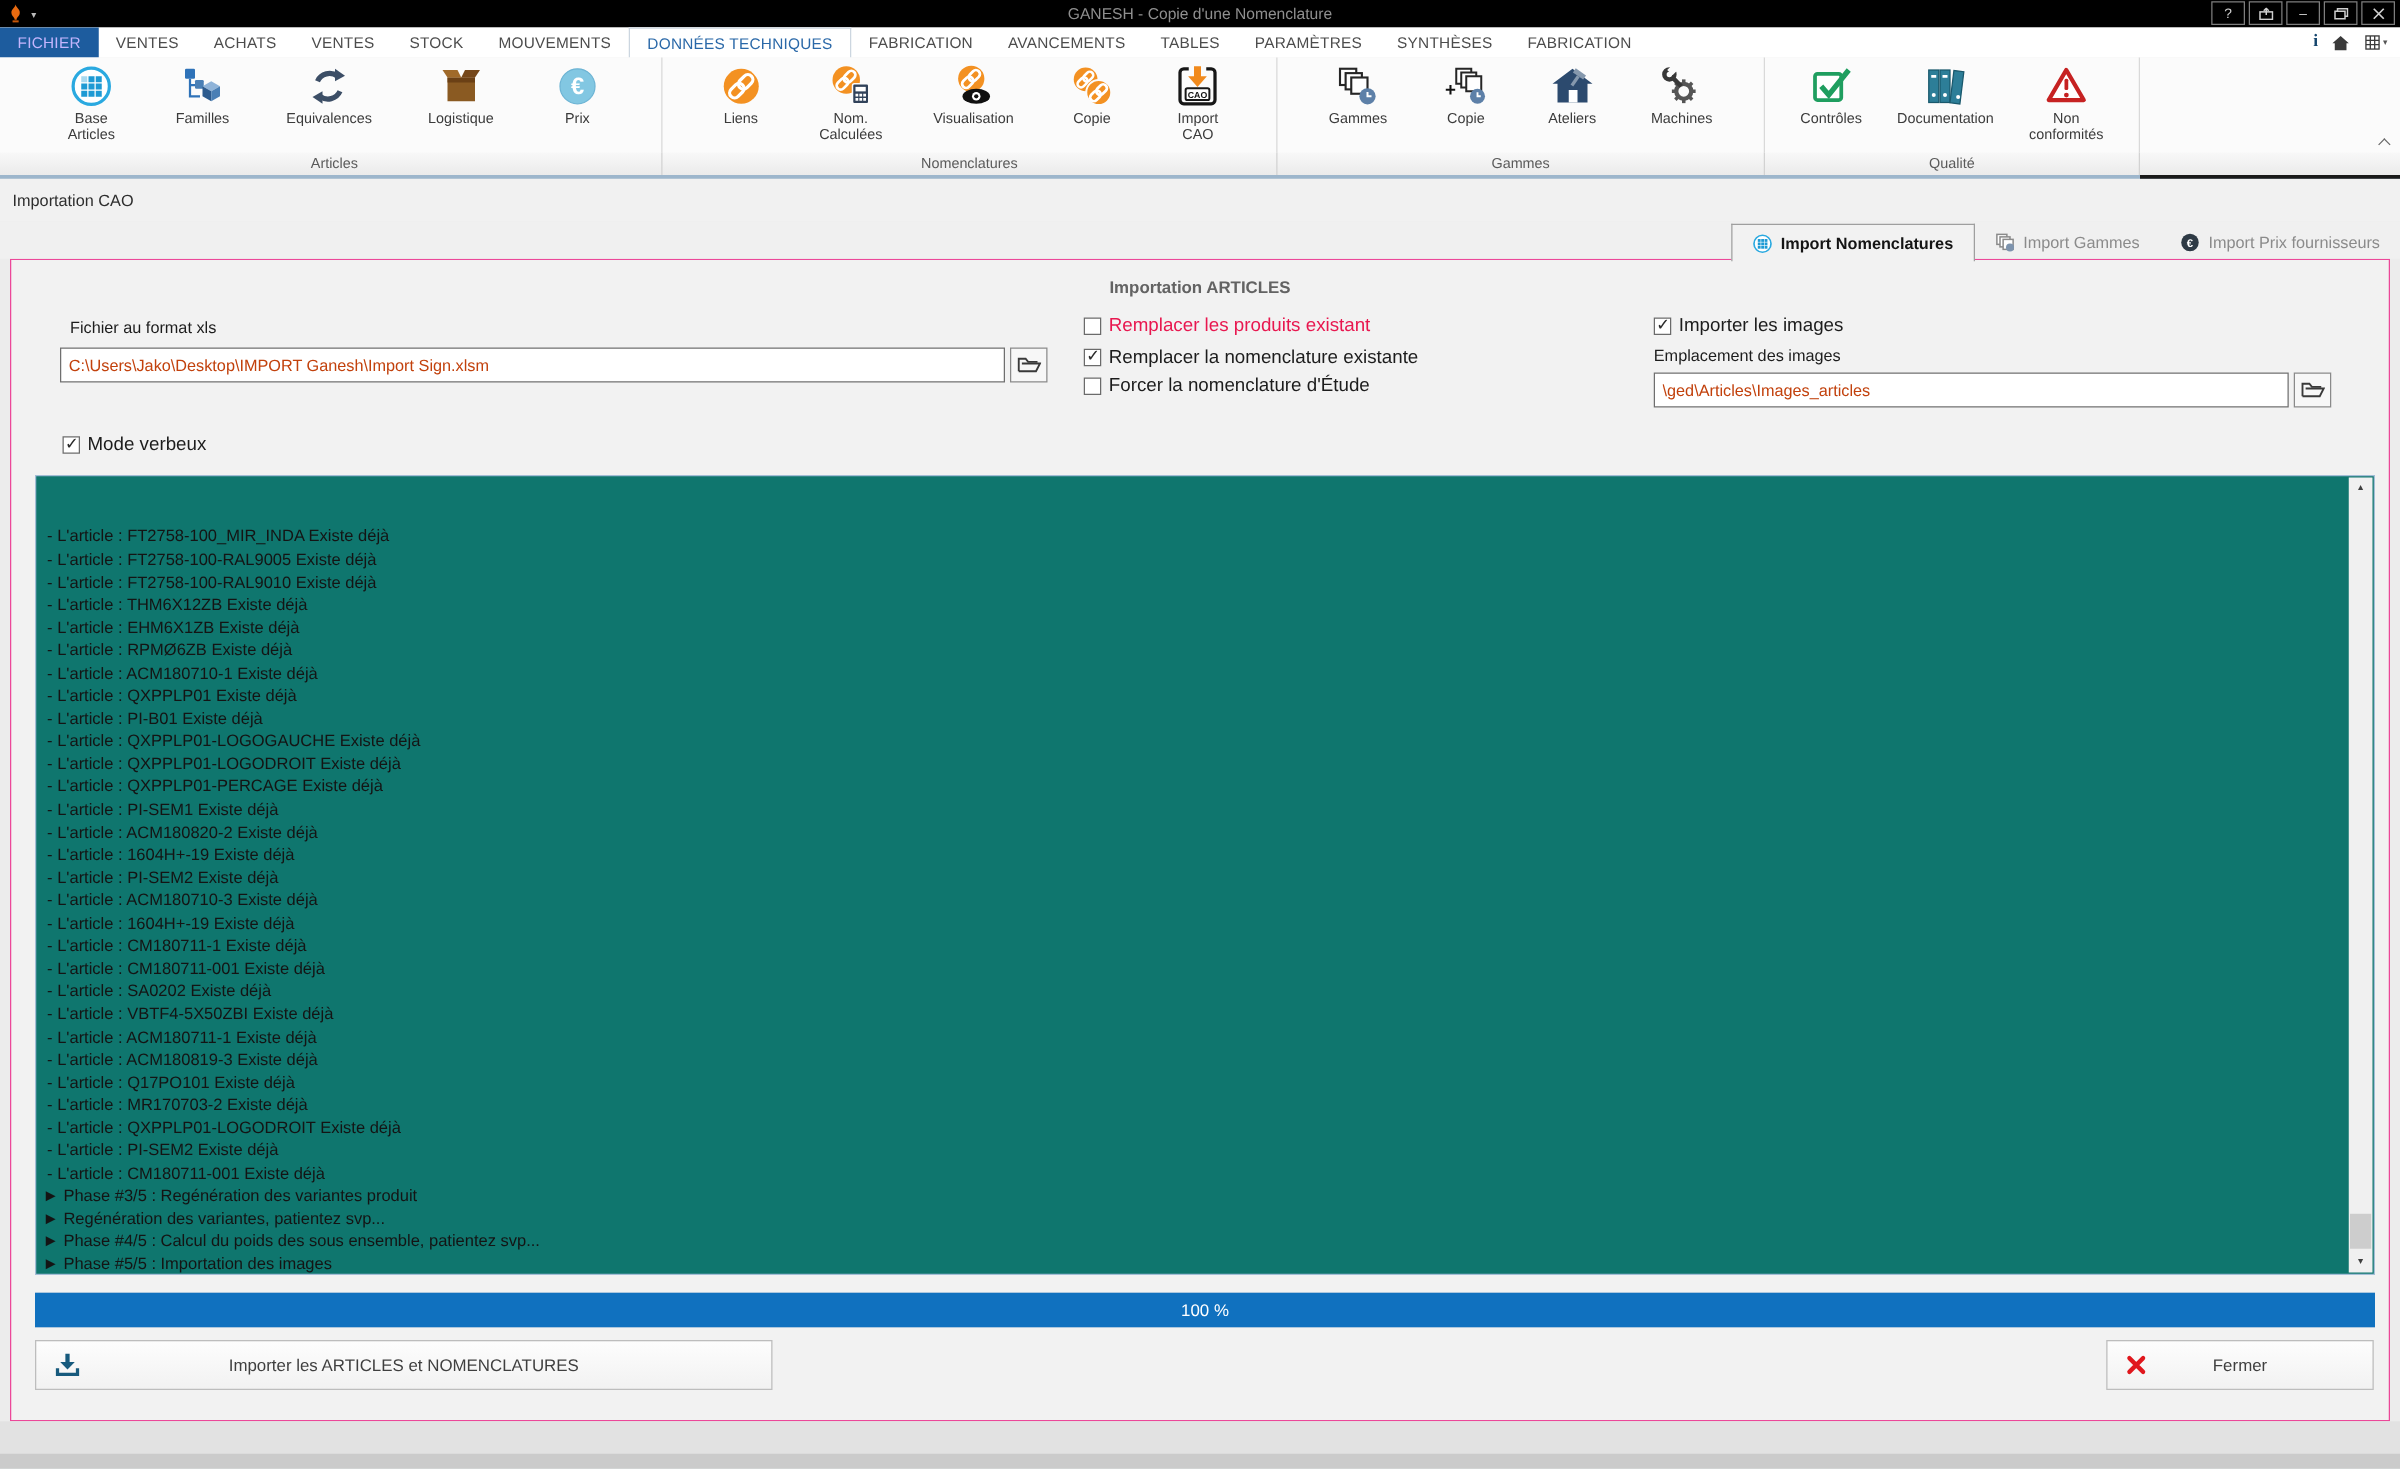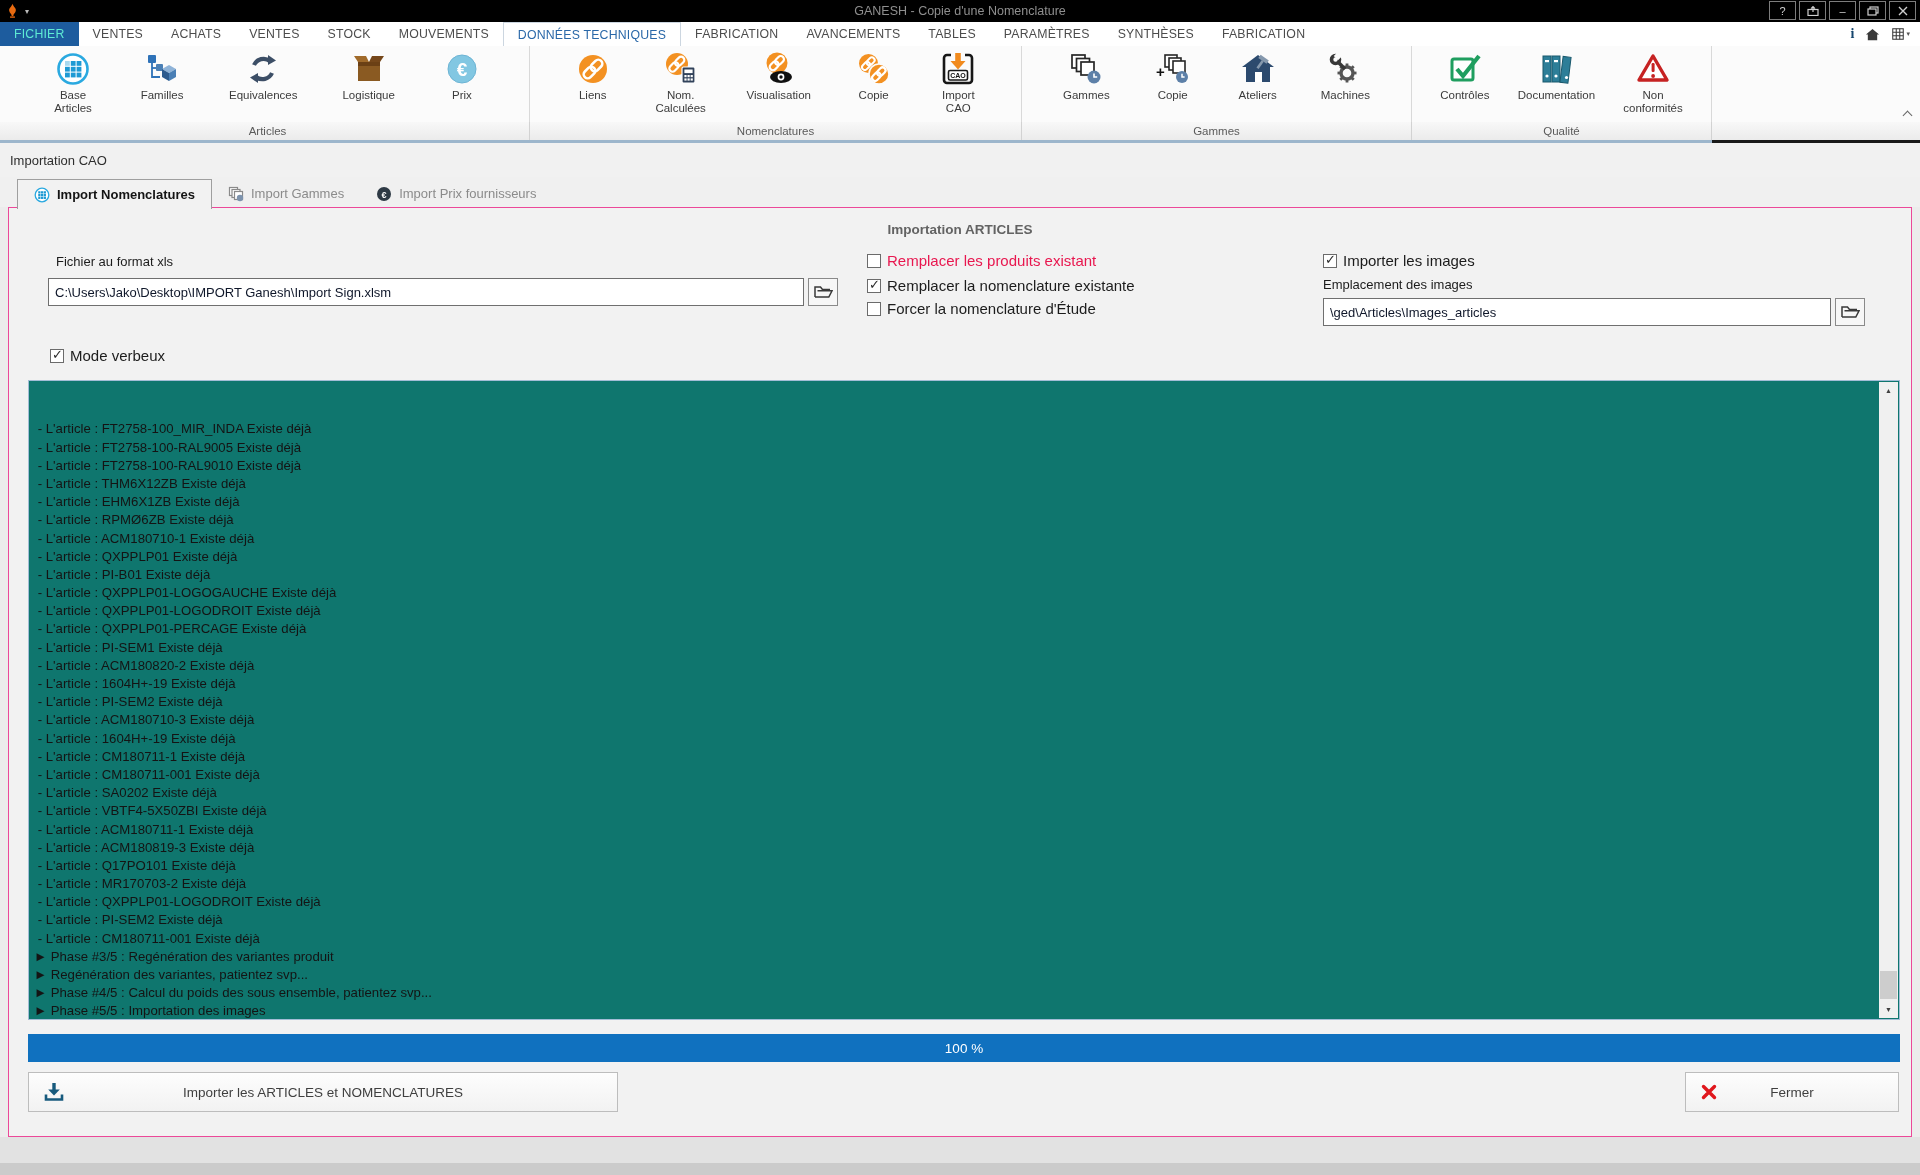--- a/index.html
+++ b/index.html
@@ -13,21 +13,21 @@
   .tb-caret { color:#bbb; font-size:8px; margin-left:6px; }
   .tb-title { position:absolute; left:0; right:0; text-align:center; color:#8f8f8f; font-size:12.5px; pointer-events:none; }
   .tb-buttons { position:absolute; right:4px; top:1px; display:flex; gap:3px; }
   .tb-btn { width:27px; height:19px; border:1px solid #7d7d7d; color:#cfcfcf; font-size:11px;
             display:flex; align-items:center; justify-content:center; background:#000; cursor:pointer; }
 
   
   .menubar { position:relative; height:24px; background:#fff; display:flex; align-items:stretch; }
   .menu-items { display:flex; align-items:stretch; }
   .mitem { padding:0 14px; font-size:12.3px; color:#4c4c4c; display:flex; align-items:center; cursor:pointer; letter-spacing:.2px; }
-  .mitem.primary { background:#1d5c9e; color:#5eead4; }
+  .mitem.primary { background:#1d5c9e; color:#c4b5fd; }
   .mitem.selected { color:#2a68a8; background:#fff; border:1px solid #ccd6e0; border-bottom:none; }
   .menu-right { position:absolute; right:10px; top:0; height:24px; display:flex; align-items:center; gap:11px; }
   .mr-info { font-weight:bold; font-size:14px; color:#16466e; font-family:"Liberation Serif",serif; cursor:pointer; }
   .mr-ico { display:flex; align-items:center; cursor:pointer; }
   .mr-caret { font-size:7px; color:#555; margin-left:1px; }
 
   
   .ribbon { position:relative; background:#fbfbfb; }
   .ribbon-items { display:flex; height:76px; padding-left:6px; }
   .rgroup { display:flex; justify-content:space-evenly; align-items:flex-start; padding-top:4px;
@@ -42,34 +42,34 @@
   .bcell { font-size:11.5px; color:#5a5a5a; display:flex; align-items:center; justify-content:center;
            border-right:1px solid #d2d2d2; }
   .ribbon-collapse { position:absolute; right:8px; bottom:22px; width:9px; height:9px; cursor:pointer; }
   .ribbon-collapse::before { content:""; position:absolute; left:1px; top:3px; width:6px; height:6px;
            border-left:1.6px solid #666; border-top:1.6px solid #666; transform:rotate(45deg); }
   .ribbon-sep { position:relative; height:3px; background:#9db6cc; }
   .ribbon-sep::after { content:""; position:absolute; right:0; top:0; width:208px; height:3px; background:#1a1a1a; }
 
   
   .pagebar { height:34px; background:#f1f1f1; font-size:13px; color:#2e2e2e; display:flex; align-items:center; padding-left:10px; }
-  .tabstrip { position:relative; z-index:3; height:30px; background:#f0f0f0; display:flex; align-items:flex-end; padding-left:17px; }
+  .tabstrip { position:relative; z-index:3; height:30px; background:#f0f0f0; display:flex; align-items:flex-end; padding-left:4px;justify-content:flex-end; }
   .tab { height:27px; display:flex; align-items:center; gap:7px; padding:0 16px; font-size:13px; color:#8b8b8b; cursor:pointer; }
   .tab.active { height:30px; margin-bottom:-2px; background:#f2f2f2; border:1px solid #9f9f9f; border-bottom:none;
                 color:#141414; font-weight:bold; }
   .ticon { display:flex; align-items:center; }
 
   
   .tabpage { position:absolute; left:8px; top:207px; width:1904px; height:930px; background:#f2f2f2;
              border:1px solid #ec4899; }
   .section-title { position:absolute; left:0; right:0; top:14px; text-align:center; font-size:13.5px;
                    font-weight:bold; color:#636363; }
   .flabel { position:absolute; font-size:13px; color:#1c1c1c; }
   .tinput { position:absolute; height:28px; border:1px solid #6f6f6f; background:#fff; font-size:13px;
-            color:#0f172a; padding:0 6px; font-family:"Liberation Sans",sans-serif; }
+            color:#c2410c; padding:0 6px; font-family:"Liberation Sans",sans-serif; }
   .folder-btn { position:absolute; width:30px; height:28px; border:1px solid #8a8a8a; background:#f7f7f7;
                 display:flex; align-items:center; justify-content:center; cursor:pointer; }
 
   .cb { position:absolute; display:flex; align-items:center; gap:6px; cursor:pointer; }
   .cb .box { width:14px; height:14px; background:#fff; border:1px solid #6b6b6b; position:relative; }
   .cb .box.checked::after { content:"✓"; position:absolute; left:1px; top:-3px; font-size:13px; font-weight:bold; color:#2b2b2b; }
   .cb .lbl { font-size:15px; color:#1c1c1c; }
   .cb.danger .lbl { color:#e8174f; }
 
   

